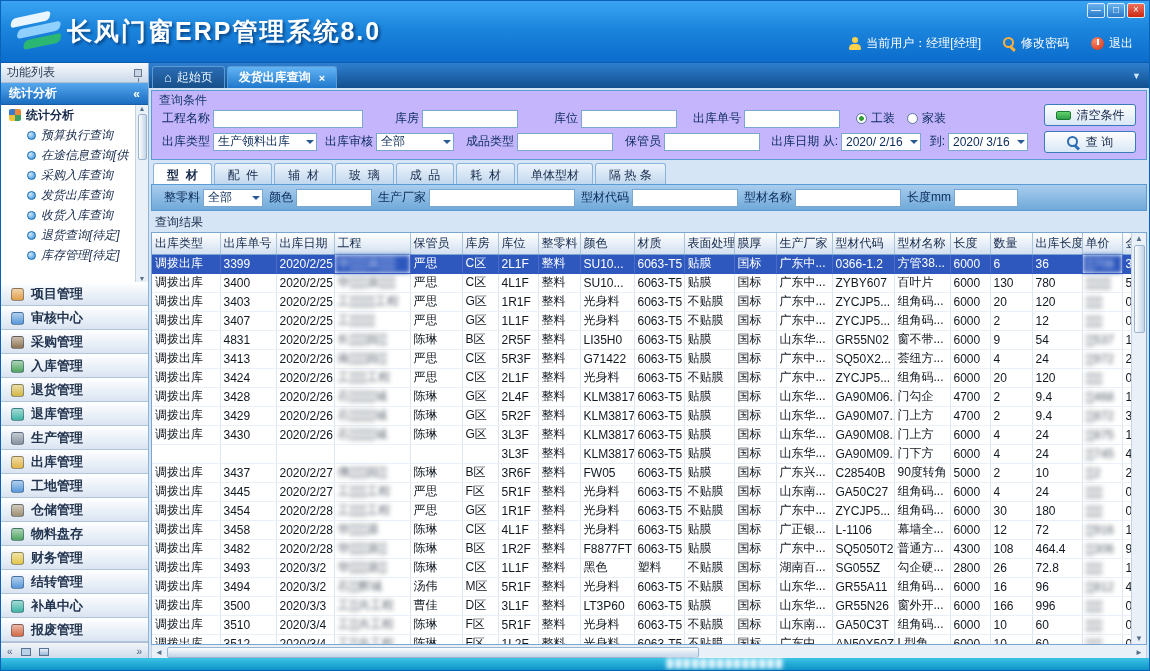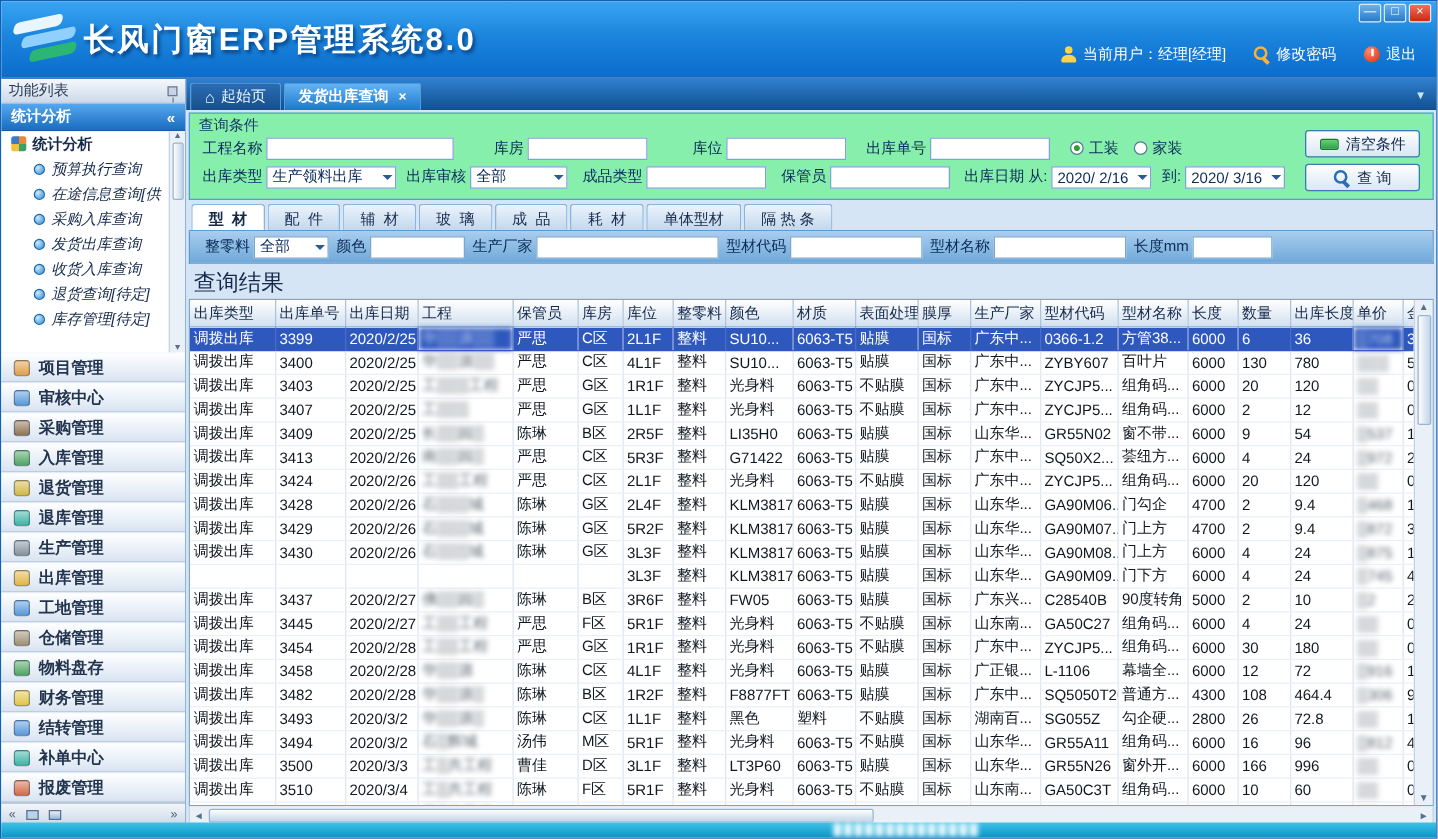--- a/index.html
+++ b/index.html
@@ -59,21 +59,21 @@
   .tabbar { height:25px; background:linear-gradient(#2f7fd0,#11508e); display:flex; align-items:flex-end; padding-left:3px; position:relative; flex:0 0 25px; }
   .tab { height:22px; display:flex; align-items:center; gap:5px; padding:0 11px; font-size:12px; color:#eef6ff; background:linear-gradient(#2a6cb4,#17508a); border:1px solid #5a9bd5; border-bottom:none; border-radius:3px 3px 0 0; margin-right:2px; cursor:default; }
   .tab.active { background:linear-gradient(#63b4f4,#1f78cc); font-weight:bold; color:#fff; }
   .tab .home { font-size:13px; }
   .tab-close { font-size:11px; margin-left:3px; }
   .tab-dd { position:absolute; right:8px; top:8px; color:#cfe6fa; font-size:9px; }
 
   .content { flex:1; min-height:0; display:flex; flex-direction:column; background:#d6e5f5; padding:2px 2px 0 2px; }
 
   
-  .querybox { border:1px solid #5a9bd5; background:#86efac; position:relative; padding:15px 6px 5px 6px; flex:0 0 auto; }
+  .querybox { border:1px solid #5a9bd5; background:#c4b5fd; position:relative; padding:15px 6px 5px 6px; flex:0 0 auto; }
   .qb-title { position:absolute; top:1px; left:7px; font-size:12px; color:#1a3a6a; }
   .qrow { display:flex; align-items:center; margin:2px 0; font-size:12px; color:#0a2a5a; height:21px; }
   .ql { text-align:right; margin-right:3px; white-space:nowrap; flex:none; }
   .qi { height:18px; border:1px solid #7aa6d2; background:#fff; font-size:12px; padding:0 3px; margin-right:4px; flex:none; font-family:inherit; }
   .qsel { height:18px; border:1px solid #7aa6d2; background:#fff; font-size:12px; display:inline-flex; align-items:center; justify-content:space-between; padding:0 2px 0 4px; margin-right:4px; white-space:nowrap; overflow:hidden; flex:none; }
   .qsel .dd { width:0; height:0; border:4px solid transparent; border-top-color:#2a5a96; margin-top:4px; flex:none; }
   .w20{width:20px}.w44{width:44px}.w52{width:52px}.w56{width:56px}.w60{width:60px}.w64{width:64px}
   .w74{width:74px}.w76{width:76px}.w78{width:78px}.w80{width:80px}.w96{width:96px}.w104{width:104px}
   .w106{width:106px}.w146{width:146px}.w150{width:150px}
   .radio { display:inline-flex; align-items:center; gap:4px; margin-left:12px; }
@@ -90,21 +90,21 @@
   
   .mat-tabs { display:flex; height:22px; margin-top:3px; border-bottom:1px solid #5a9bd5; padding-left:2px; flex:0 0 22px; }
   .mat-tab { padding:3px 13px 0 13px; font-size:12px; color:#15294a; background:linear-gradient(#ecf3fb,#c2d8ee); border:1px solid #8ab4dc; border-bottom:none; border-radius:3px 3px 0 0; margin-right:2px; white-space:pre; cursor:default; }
   .mat-tab.active { background:#fff; font-weight:bold; }
 
   
   .subfilter { height:26px; background:linear-gradient(#a9cdee,#6fa9d9); border:1px solid #5a9bd5; border-top:none; display:flex; align-items:center; padding:0 6px; font-size:12px; color:#0a2a5a; flex:0 0 26px; }
   .subfilter .ql { margin-left:6px; }
   .subfilter .qi, .subfilter .qsel { margin-right:0; }
 
-  .result-label { font-size:18px; color:#15294a; padding:3px 2px 1px 4px; flex:0 0 18px; }
+  .result-label { font-size:12px; color:#15294a; padding:3px 2px 1px 4px; flex:0 0 18px; }
 
   
   .table-zone { flex:1; min-height:0; display:flex; border:1px solid #7aa6d2; background:#fff; overflow:hidden; }
   .table-scroll { flex:1; min-width:0; overflow:hidden; }
   table { border-collapse:collapse; table-layout:fixed; width:1020px; }
   th { background:linear-gradient(#ffffff,#d2e0f0); border-right:1px solid #aac4dc; border-bottom:1px solid #7aa6d2; font-size:12px; font-weight:normal; color:#15294a; height:21px; padding:0 3px; text-align:left; white-space:nowrap; overflow:hidden; }
   td { font-size:12px; height:19px; padding:0 3px; border-right:1px solid #dce7f2; border-bottom:1px solid #e9f0f8; white-space:nowrap; overflow:hidden; color:#101820; }
   tr.sel td { background:#2e58be; color:#fff; border-right-color:#4a6cc8; border-bottom-color:#2e58be; }
   td.blur { filter:blur(2px); color:#5a646e; }
   tr.sel td.blur { color:#c4d2f2; }
@@ -508,21 +508,21 @@
                     <td>ZYCJP5...</td>
                     <td>组角码...</td>
                     <td>6000</td>
                     <td>2</td>
                     <td>12</td>
                     <td class="blur">▒▒</td>
                     <td>0</td>
                   </tr>
                   <tr>
                     <td>调拨出库</td>
-                    <td>3409</td>
+                    <td>4831</td>
                     <td>2020/2/25</td>
                     <td class="blur">长▒▒园▒</td>
                     <td>陈琳</td>
                     <td>B区</td>
                     <td>2R5F</td>
                     <td>整料</td>
                     <td>LI35H0</td>
                     <td>6063-T5</td>
                     <td>贴膜</td>
                     <td>国标</td>

